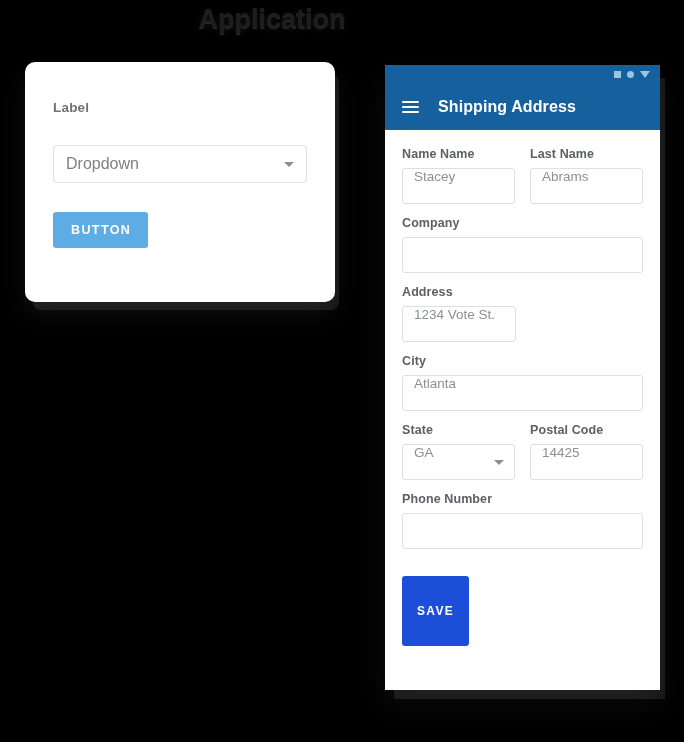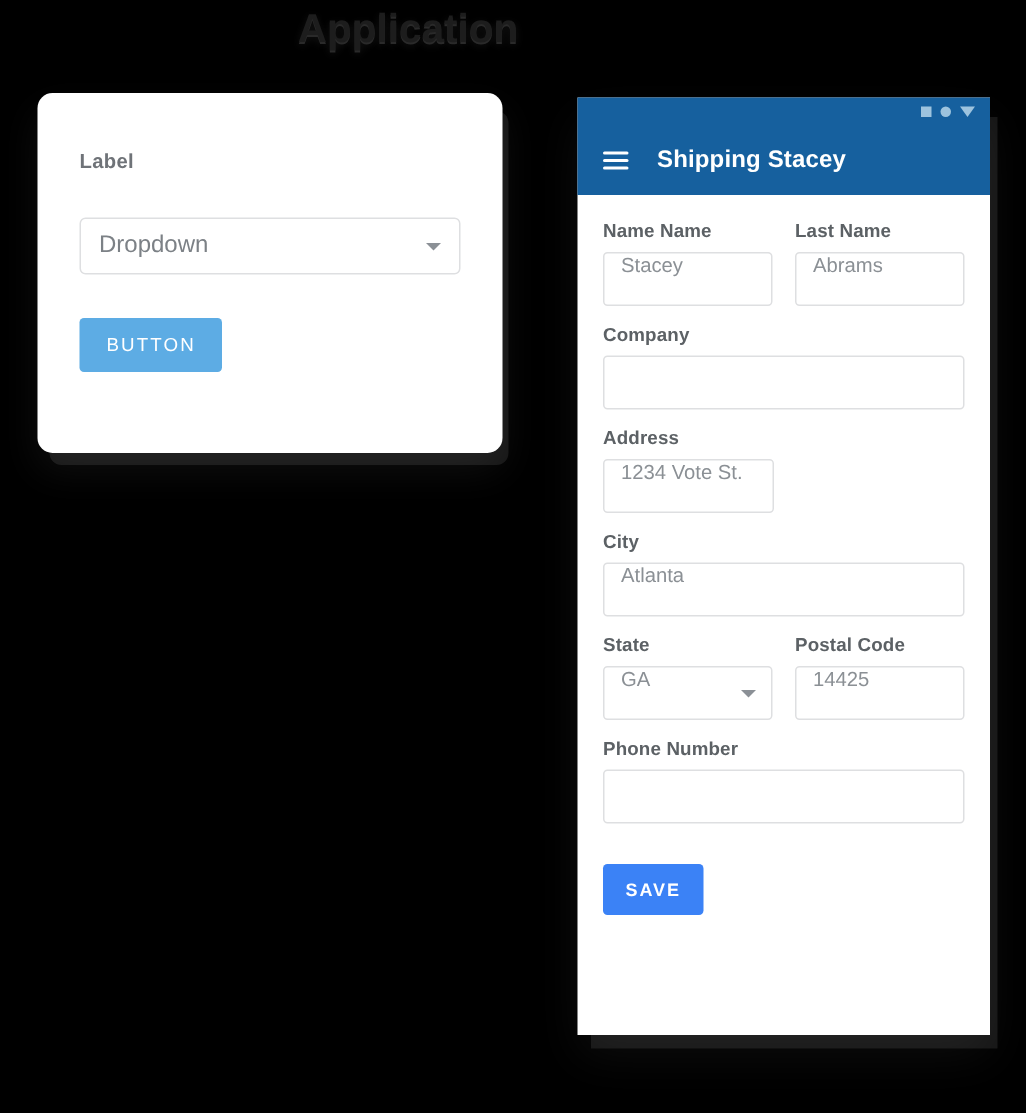--- a/index.html
+++ b/index.html
@@ -77,21 +77,21 @@
     border-left: 5px solid transparent;
     border-right: 5px solid transparent;
     border-top: 5px solid #8b9096;
   }
   .btn {
     margin-top: 29px;
     display: inline-block;
     background: #5dace4;
     color: #ffffff;
     font-size: 12.5px;
-    font-weight: normal;
+    font-weight: bold;
     letter-spacing: 1.4px;
     padding: 11px 17px 11px 18px;
     border: none;
     border-radius: 3px;
     cursor: pointer;
     font-family: "Liberation Sans", sans-serif;
   }
 
   
   .phone {
@@ -191,26 +191,26 @@
     color: #8b9095;
   }
   .input .caret {
     right: 10px;
     border-top-color: #8b9096;
   }
   .save-btn {
     margin-top: 15px;
     margin-bottom: 20px;
     display: inline-block;
-    background: #3b82f6;
+    background: #1d4ed8;
     color: #ffffff;
     font-size: 12px;
     font-weight: bold;
     letter-spacing: 1.3px;
-    padding: 10px 15px;
+    padding: 28px 15px;
     border: none;
     border-radius: 3px;
     cursor: pointer;
     font-family: "Liberation Sans", sans-serif;
   }
 </style>
 </head>
 <body>
 
 <div class="page-title">Application</div>
@@ -238,21 +238,21 @@
       <span class="st-circle"></span>
       <span class="st-tri"></span>
     </div>
 
     <div class="appbar-row">
       <span class="hamburger">
         <i></i>
           <i></i>
           <i></i>
       </span>
-      <span class="appbar-title">Shipping Stacey</span>
+      <span class="appbar-title">Shipping Address</span>
     </div>
   </div>
 
   <div class="phone-body">
 
     
     <div class="field-row">
       <div class="field half">
         <div class="field-label">Name Name</div>
         <div class="input">

